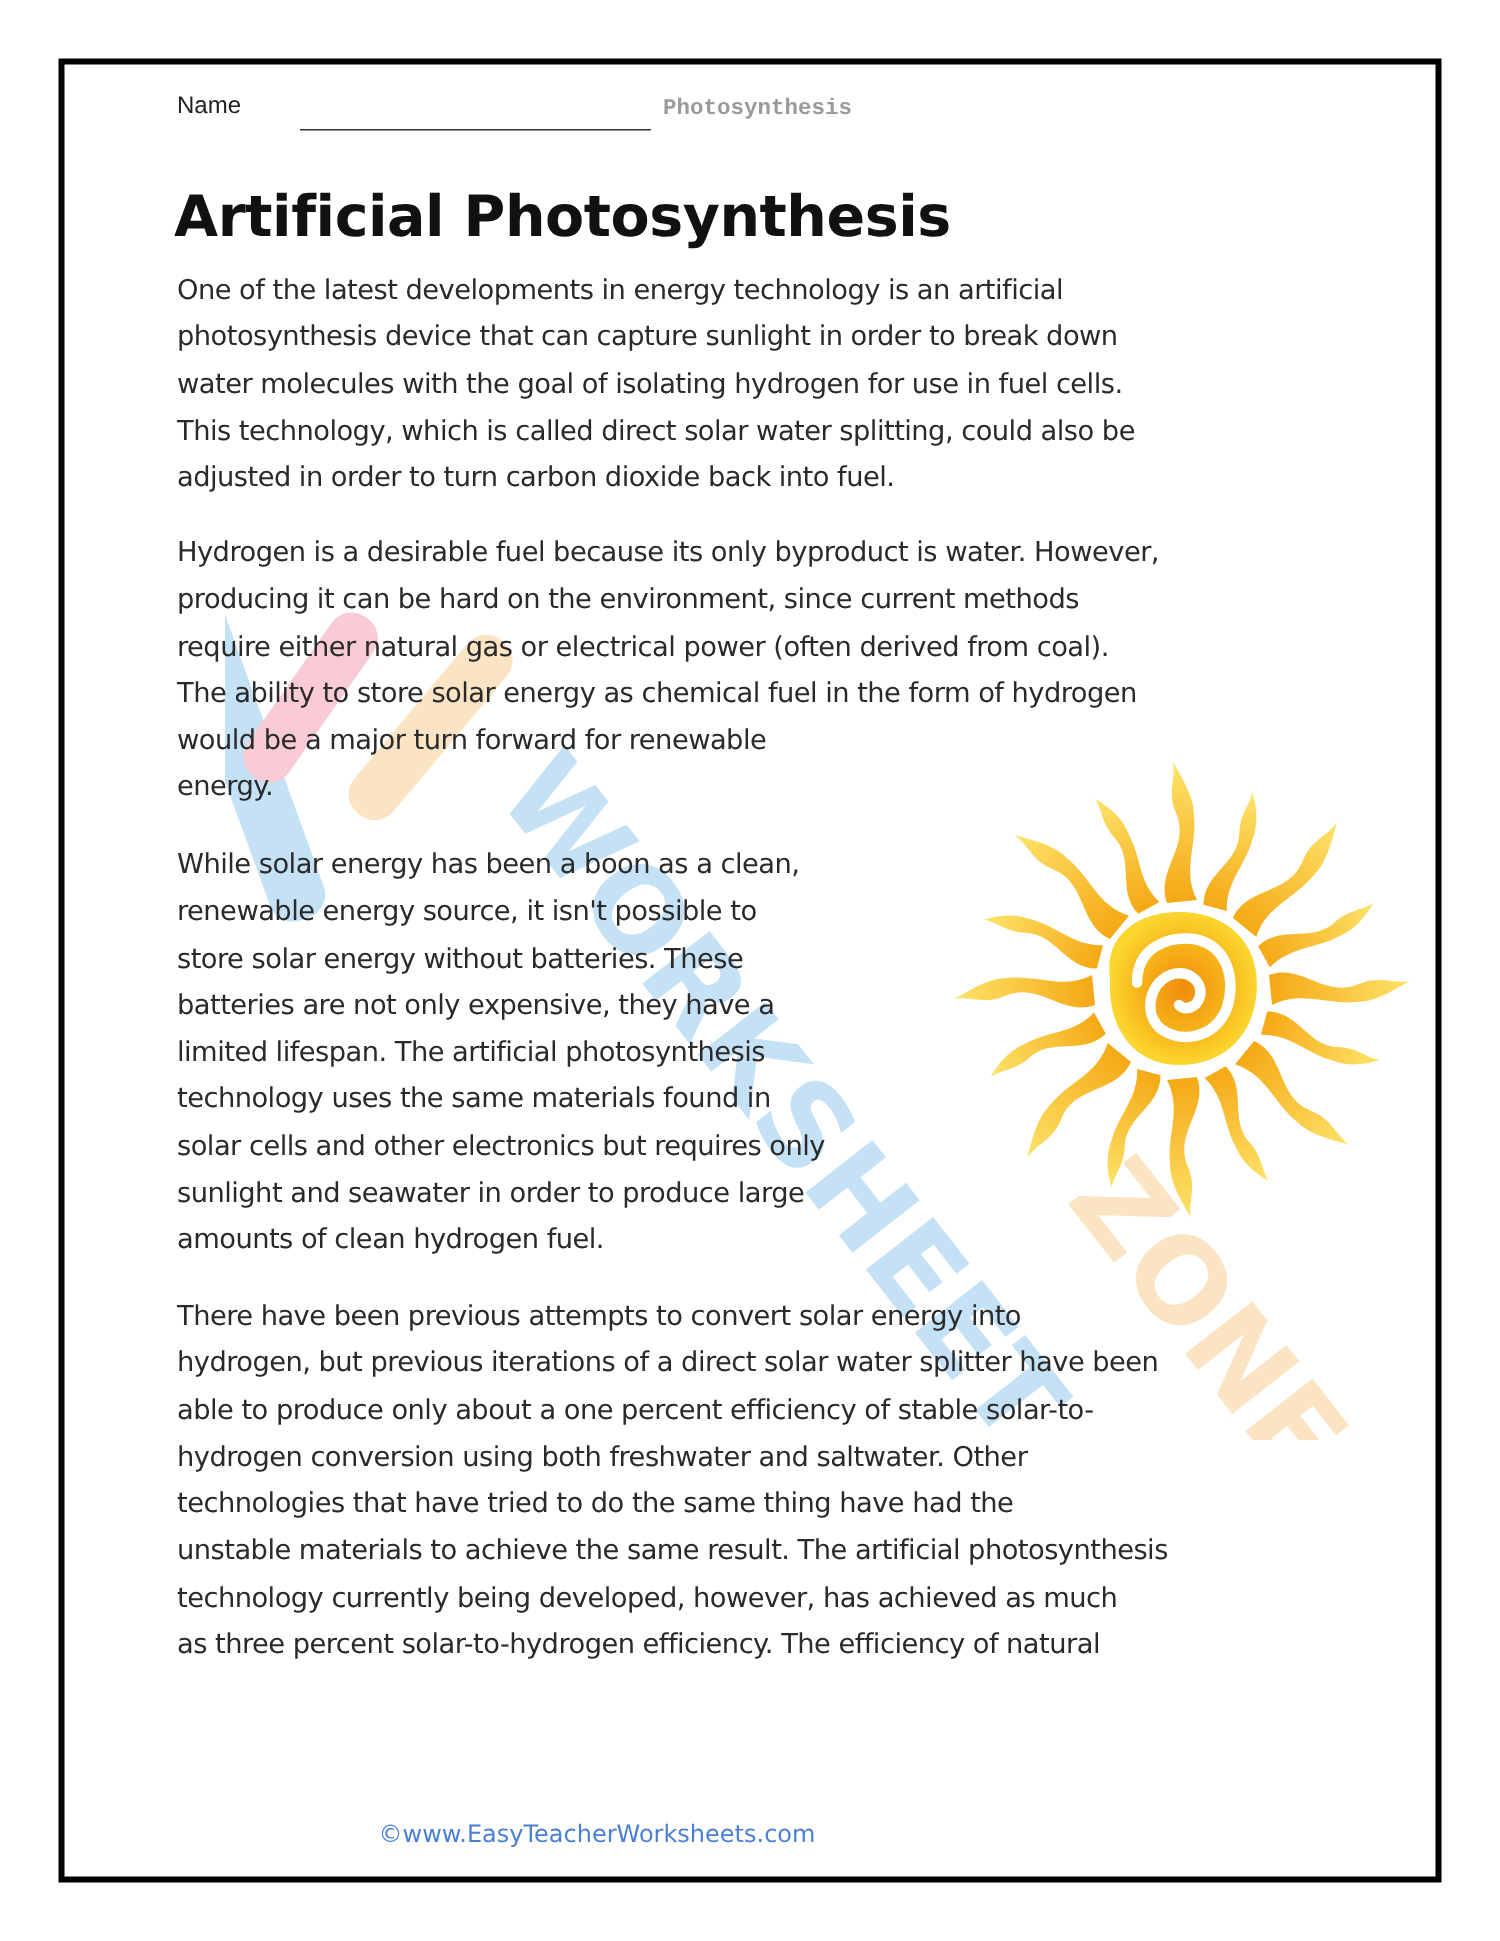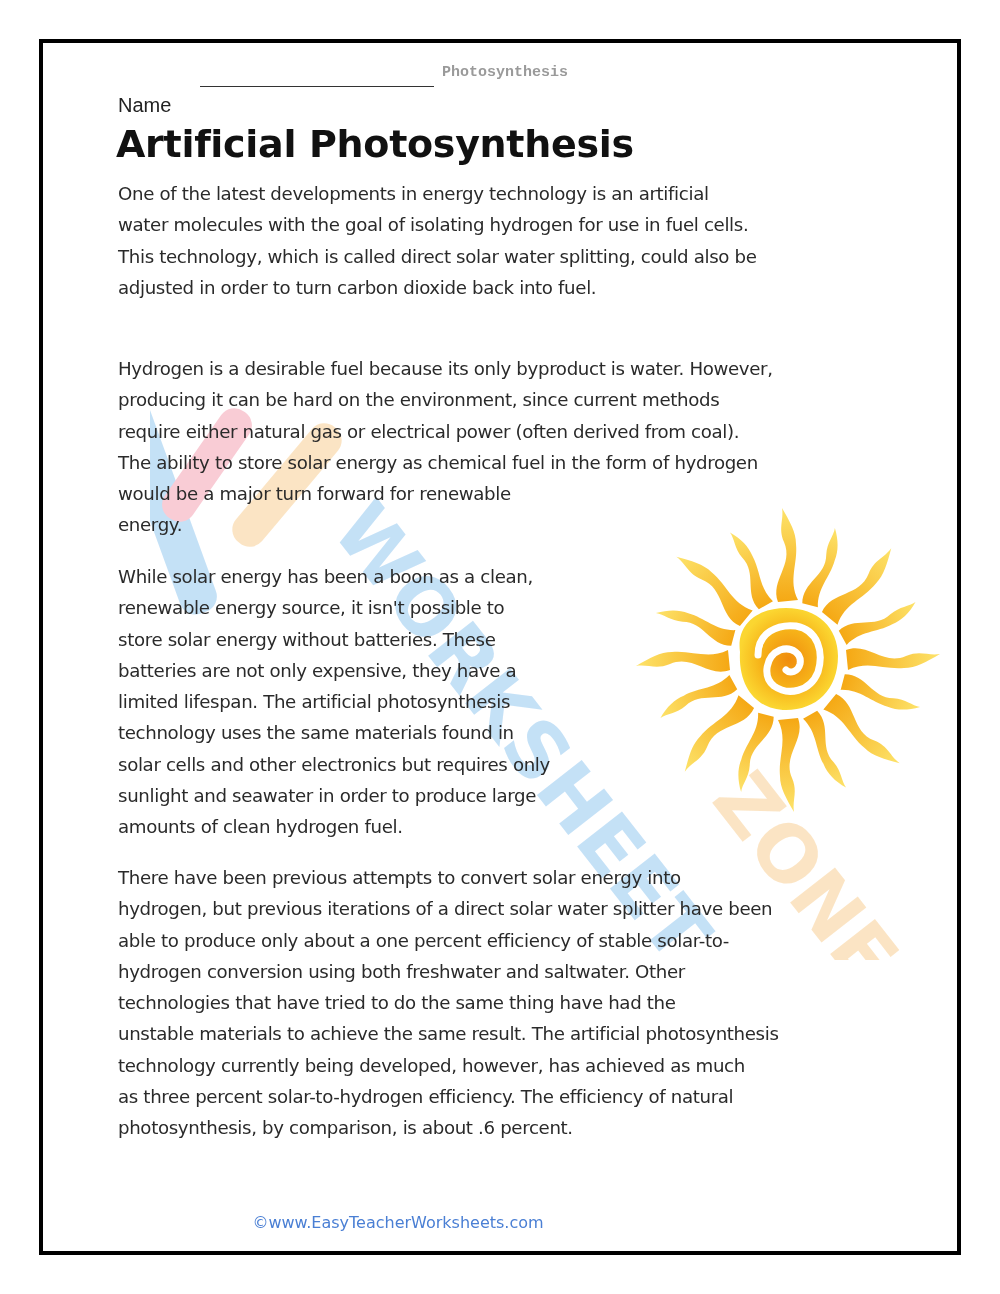--- a/index.html
+++ b/index.html
@@ -1,19 +1,19 @@
 <!DOCTYPE html>
 <html><head>
 <meta charset="utf-8">
 <style>
   html, body { margin:0; padding:0; background:#ffffff; }
   body { width:1000px; height:1294px; position:relative; overflow:hidden; font-family:"DejaVu Sans", sans-serif; }
   .frame { position:absolute; left:39px; top:39px; width:914px; height:1208px; border:4px solid #000; background:#fff; }
   .header-row { position:absolute; left:118px; top:62px; height:26px; width:520px; }
-  .name-label { position:absolute; left:0; top:0; font-family:"Liberation Sans", sans-serif; font-size:20px; color:#222;margin-top:32px; }
+  .name-label { position:absolute; left:0; top:0; font-family:"Liberation Sans", sans-serif; font-size:16px; color:#222; }
   .name-line { position:absolute; left:82px; top:24px; width:234px; height:0; border-top:1.5px solid #333; }
   .subject { position:absolute; left:324px; top:2px; font-family:Liberation Mono, monospace; font-weight:bold; font-size:15px; color:#9a9a9a; }
   .title { position:absolute; left:116px; top:122px; font-family:"DejaVu Sans", sans-serif; font-weight:bold; font-size:38px; color:#111; letter-spacing:-0.3px; margin:0; }
   .para { position:absolute; left:118px; font-family:"DejaVu Sans", sans-serif; font-size:18.2px; line-height:31.3px; color:#2a2a2a; margin:0; letter-spacing:-0.35px; }
   .p1 { top:178px; width:780px; }
   .p2 { top:353px; width:780px; }
   .p3 { top:561px; width:505px; }
   .p4 { top:862px; width:780px; }
   .footer { position:absolute; left:0; width:796px; top:1213px; text-align:center; font-family:"DejaVu Sans", sans-serif; font-size:16px; color:#4a7fd4; }
   .watermark { position:absolute; left:150px; top:320px; width:760px; height:640px; pointer-events:none; opacity:0.35; }
@@ -36,20 +36,21 @@
 <div class="header-row">
   <span class="name-label">Name</span>
   <span class="name-line"></span>
   <span class="subject">Photosynthesis</span>
 </div>
 
 <h1 class="title">Artificial Photosynthesis</h1>
 
 <p class="para p1">
   <span class="line">One of the latest developments in energy technology is an artificial</span>
+  <span class="line">photosynthesis device that can capture sunlight in order to break down</span>
   <span class="line">water molecules with the goal of isolating hydrogen for use in fuel cells.</span>
   <span class="line">This technology, which is called direct solar water splitting, could also be</span>
   <span class="line">adjusted in order to turn carbon dioxide back into fuel.</span>
 </p>
 
 <p class="para p2">
   <span class="line">Hydrogen is a desirable fuel because its only byproduct is water. However,</span>
   <span class="line">producing it can be hard on the environment, since current methods</span>
   <span class="line">require either natural gas or electrical power (often derived from coal).</span>
   <span class="line">The ability to store solar energy as chemical fuel in the form of hydrogen</span>
@@ -138,16 +139,15 @@
 
 <p class="para p4">
   <span class="line">There have been previous attempts to convert solar energy into</span>
   <span class="line">hydrogen, but previous iterations of a direct solar water splitter have been</span>
   <span class="line">able to produce only about a one percent efficiency of stable solar-to-</span>
   <span class="line">hydrogen conversion using both freshwater and saltwater. Other</span>
   <span class="line">technologies that have tried to do the same thing have had the</span>
   <span class="line">unstable materials to achieve the same result. The artificial photosynthesis</span>
   <span class="line">technology currently being developed, however, has achieved as much</span>
   <span class="line">as three percent solar-to-hydrogen efficiency. The efficiency of natural</span>
-  <span class="line">photosynthesis, by comparison, is about .6 percent.</span>
 </p>
 
 <div class="footer">©www.EasyTeacherWorksheets.com</div>
 
 </body></html>

